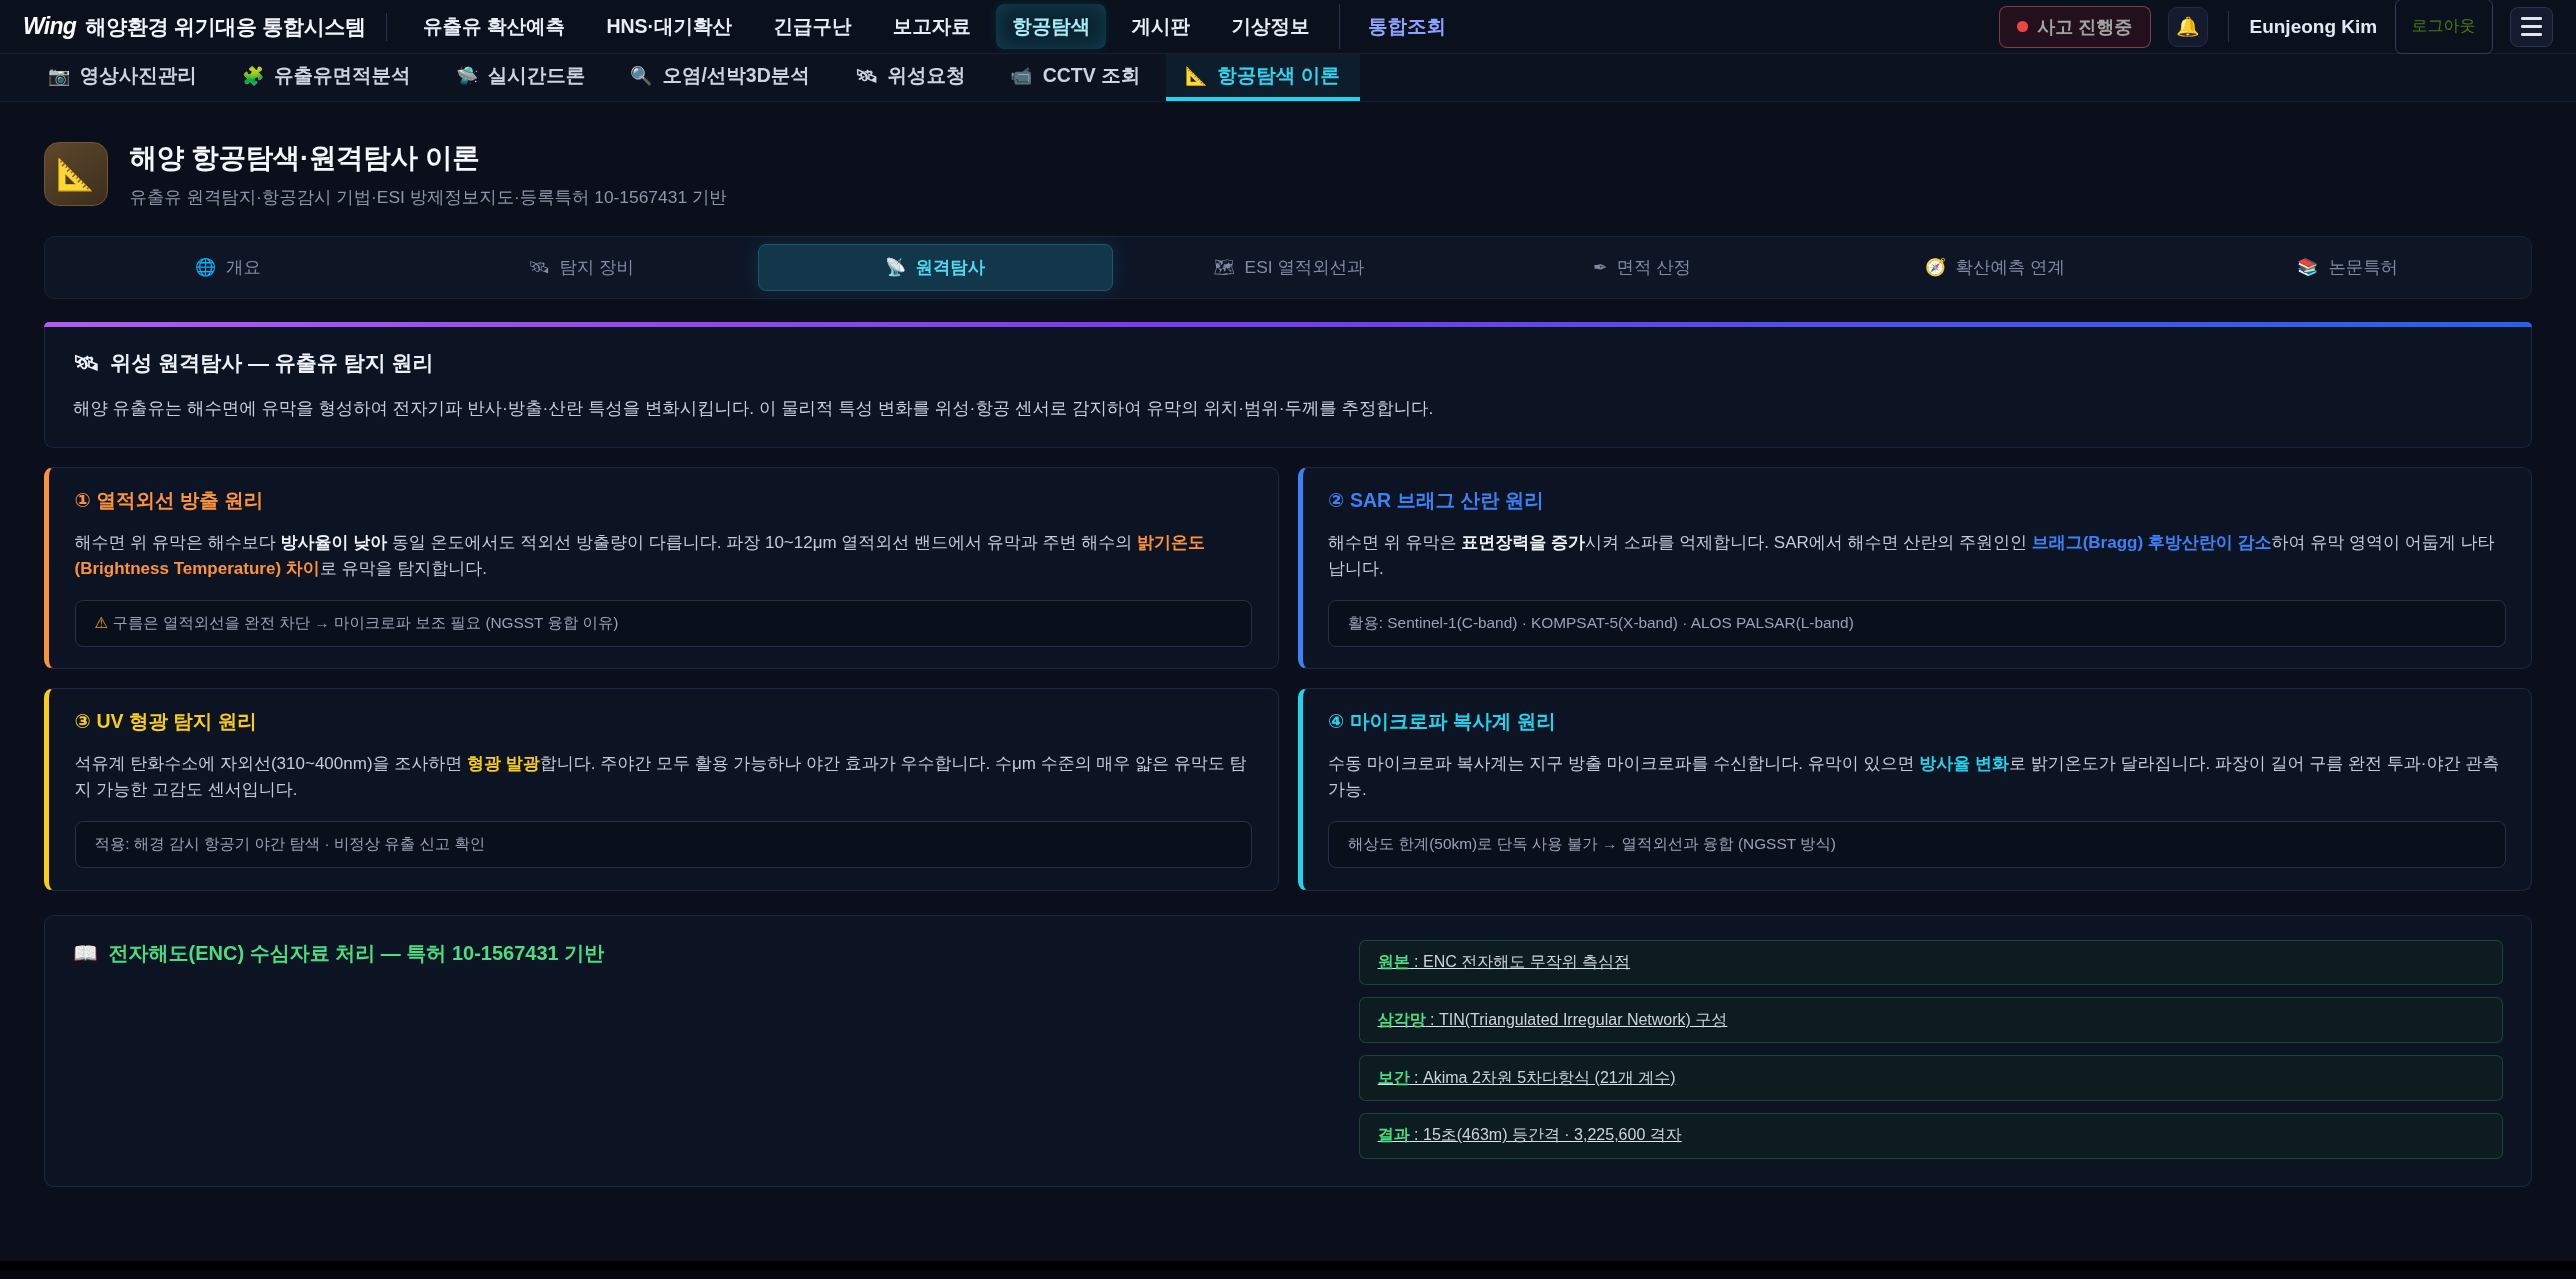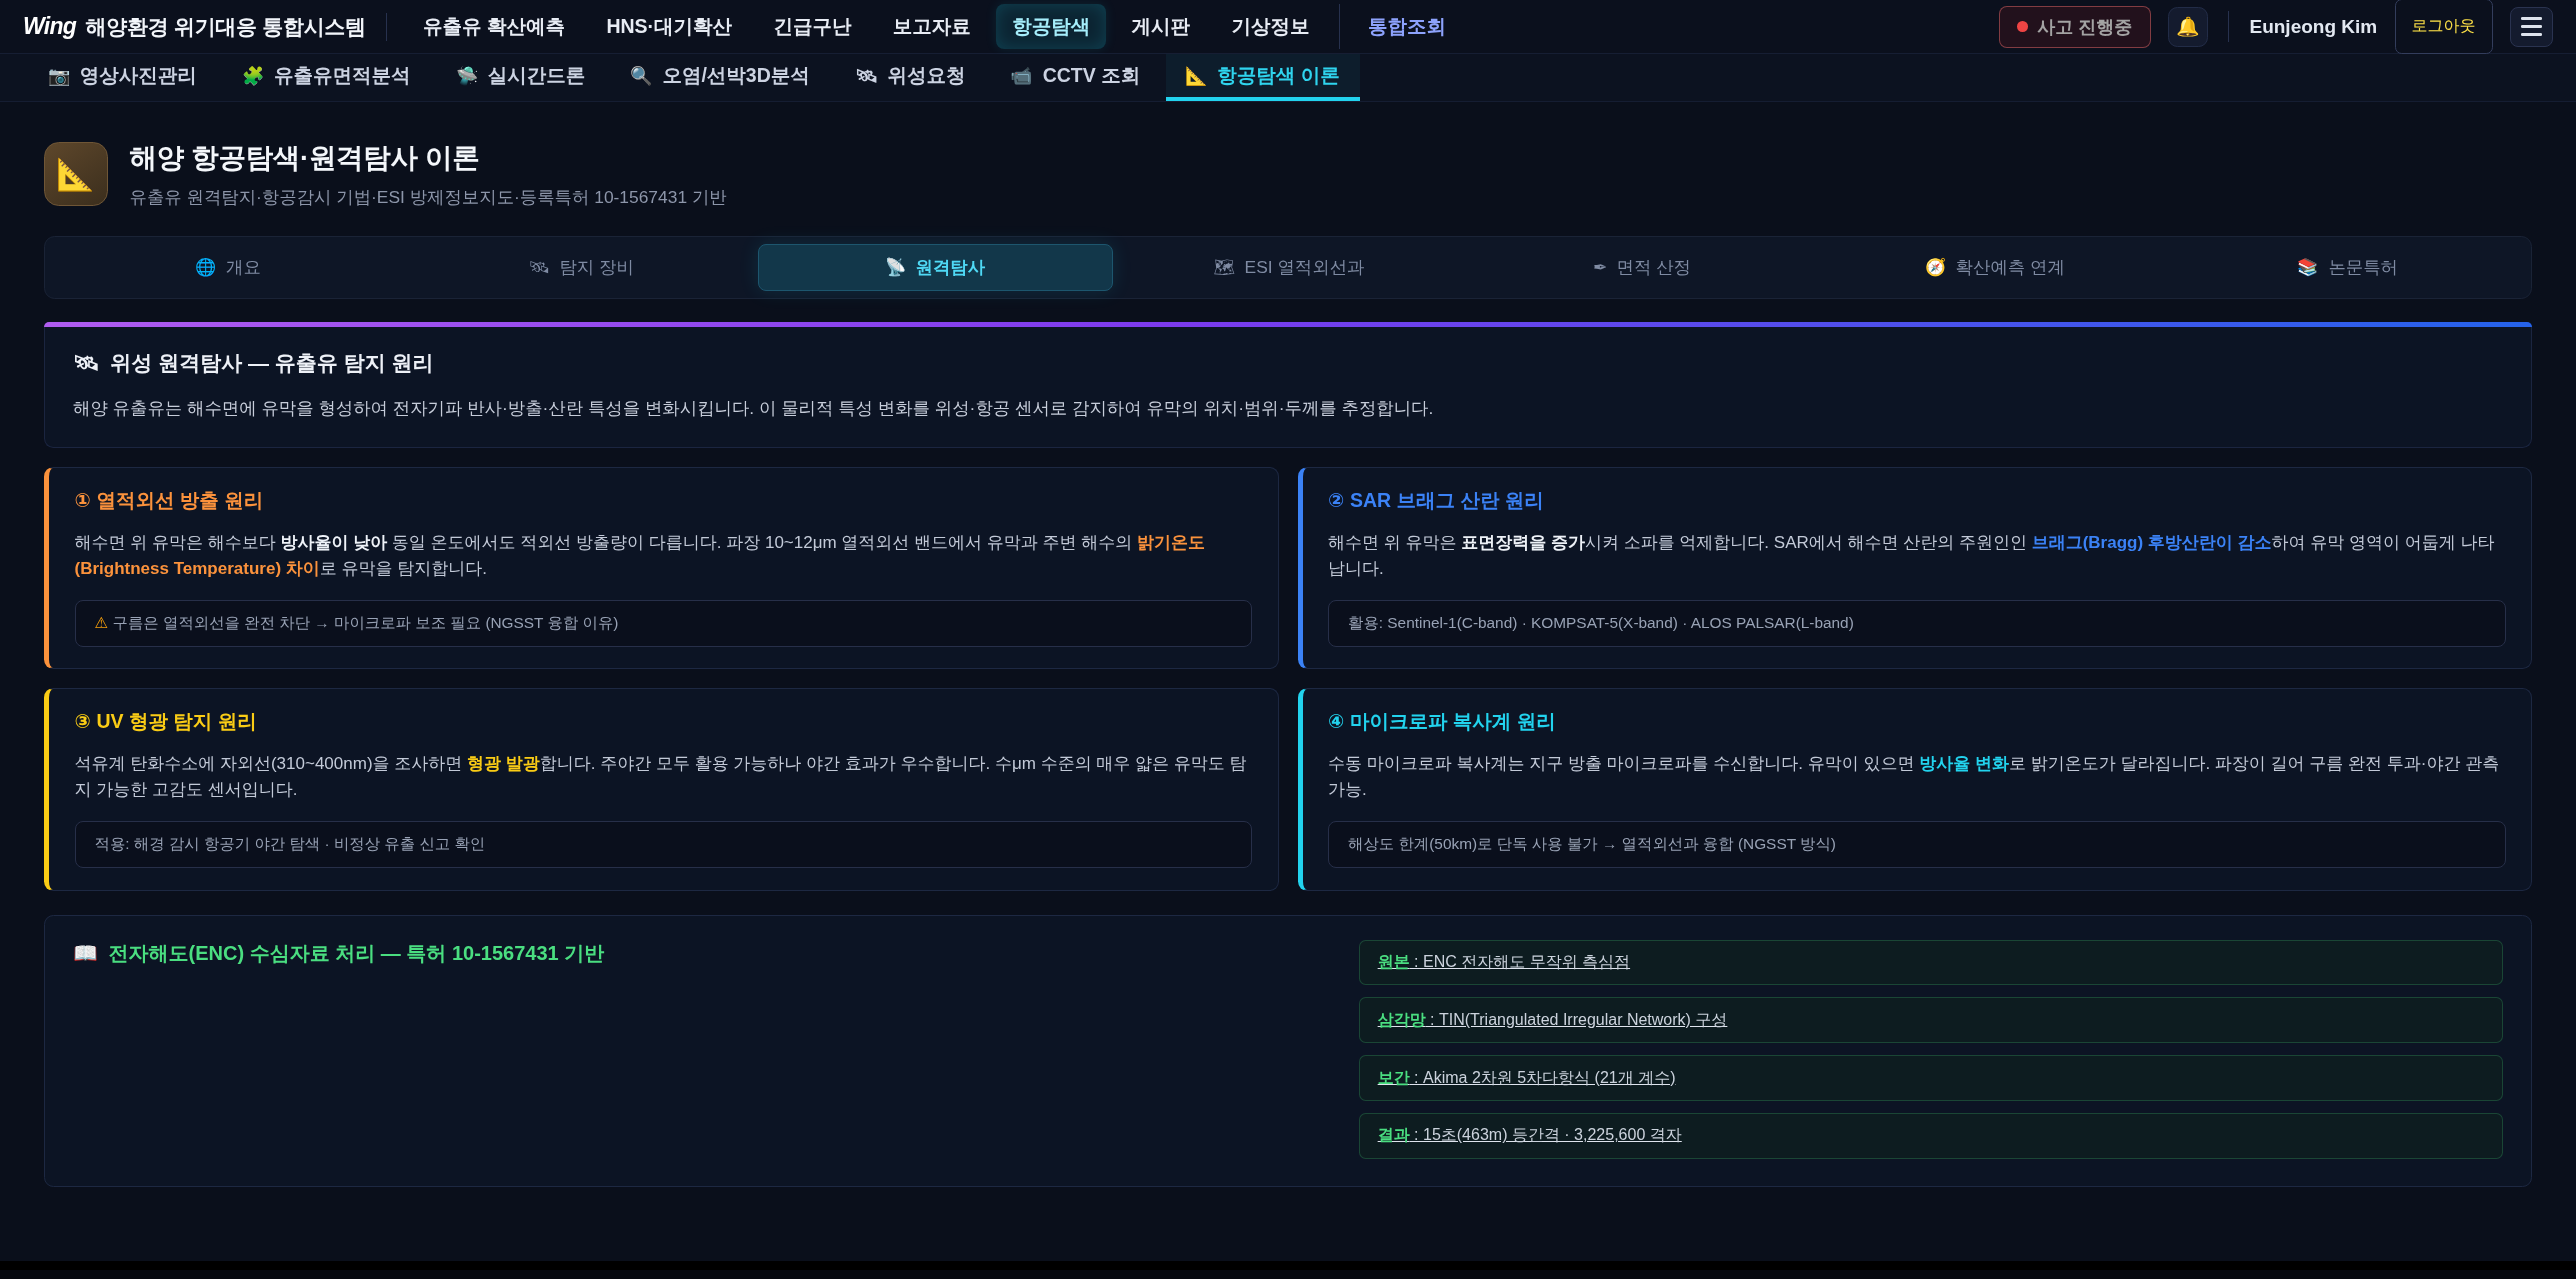--- a/index.html
+++ b/index.html
@@ -23,21 +23,21 @@
   .nav-item.accent { color:#8da2fc; border-left:1.3px solid #27314e; border-radius:0 8px 8px 0; padding-left:28px; margin-left:4px; }
   .nav-right { margin-left:auto; display:flex; align-items:center; gap:17.4px; }
   .incident-badge { display:flex; align-items:center; gap:9.4px; color:#a3a3a3; font-size:18px; font-weight:700;
                     background:rgba(153,27,27,0.16); border:1.3px solid rgba(248,113,113,0.45);
                     border-radius:8px; padding:8px 17.4px; cursor:pointer; }
   .incident-badge .dot { width:10.7px; height:10.7px; border-radius:50%; background:#ef4444; }
   .bell-btn { width:40px; height:40px; border-radius:9.4px; background:#141b2e; border:1.3px solid #222c47;
               display:flex; align-items:center; justify-content:center; font-size:19px; cursor:pointer; }
   .nav-right .v-div { margin:0 2.7px; height:31px; }
   .user-name { font-size:19px; color:#e3e8f1; font-weight:600; }
-  .logout-btn { font-size:16px; color:#fde047; background:transparent; border:1.3px solid #333d5c;
+  .logout-btn { font-size:16px; color:#4d7c0f; background:transparent; border:1.3px solid #333d5c;
                 border-radius:6.7px; padding:16px 16px; cursor:pointer; font-family:inherit; }
   .hamburger { width:43px; height:40px; border-radius:8px; background:#141b2e; border:1.3px solid #2a3350;
                display:flex; flex-direction:column; align-items:center; justify-content:center; gap:5.4px; cursor:pointer; }
   .hamburger span { width:21.5px; height:2.7px; border-radius:1.3px; background:#dfe4ee; }
 
   
   .subnav { height:48px; background:#0c1220; border-bottom:1.3px solid #151d32; display:flex;
             align-items:stretch; padding:0 28px; gap:5.4px; flex:0 0 auto; }
   .subnav-item { display:flex; align-items:center; gap:9.4px; font-size:19.5px; font-weight:700; color:#ccd3e2;
                  padding:0 20px; cursor:pointer; border-bottom:4px solid transparent; }

